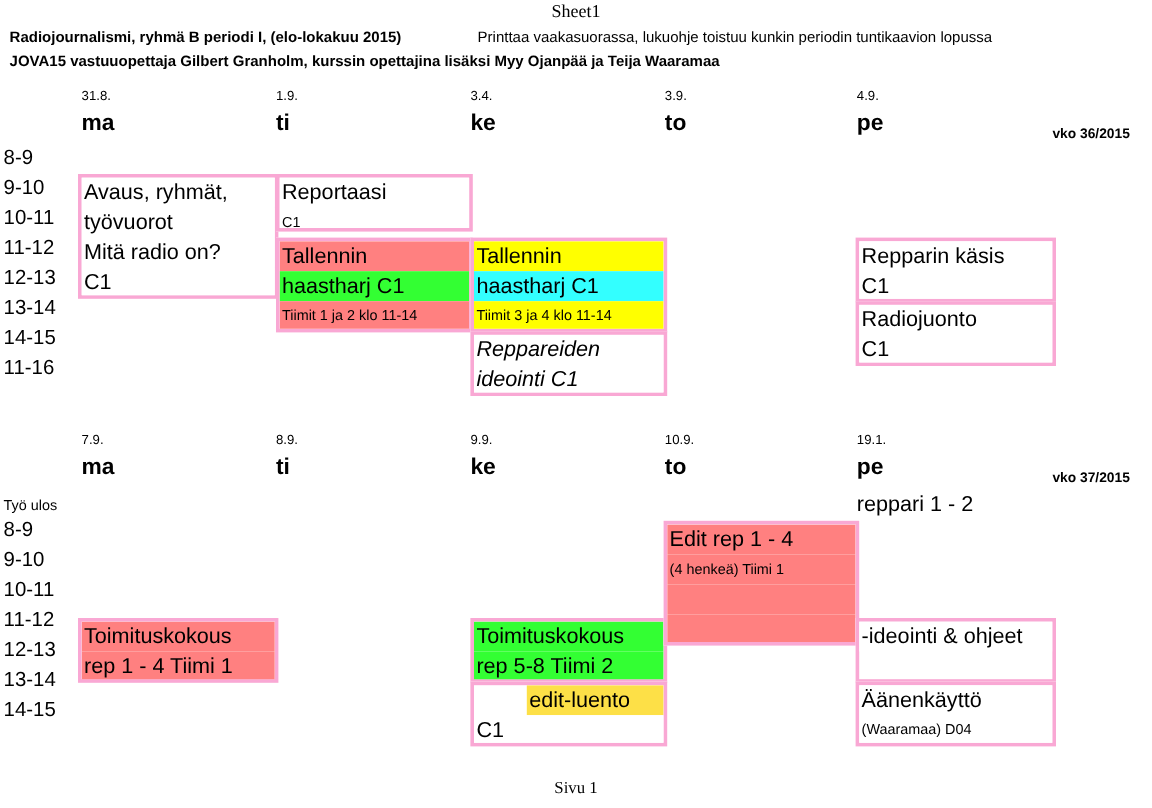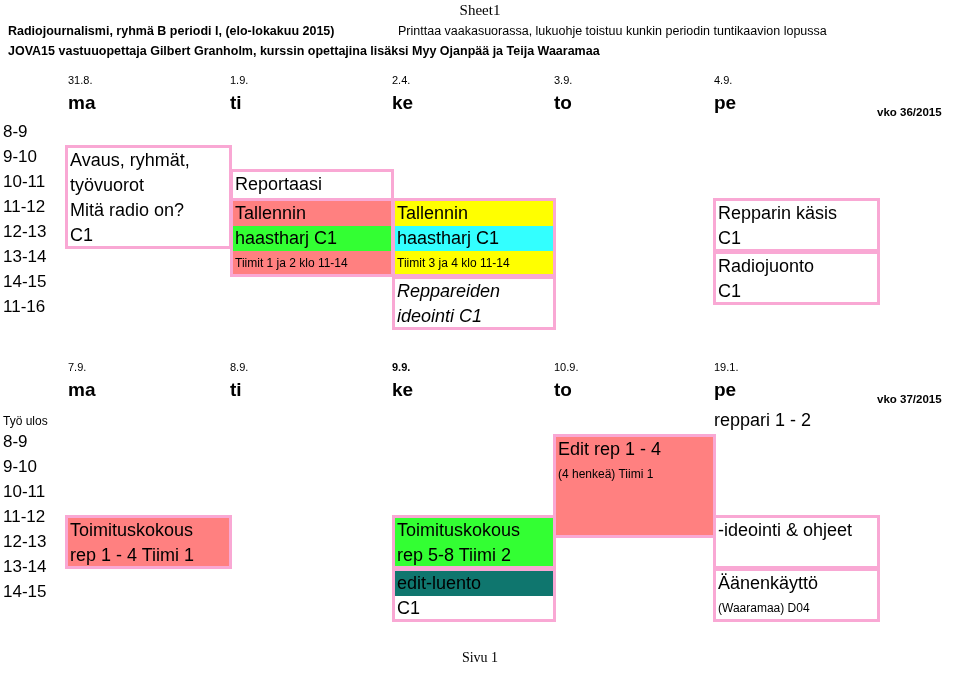--- a/index.html
+++ b/index.html
@@ -104,21 +104,21 @@
 <div class="hdr-line hdr-a">Radiojournalismi, ryhmä B periodi I, (elo-lokakuu 2015)</div>
 <div class="hdr-line hdr-b">Printtaa vaakasuorassa, lukuohje toistuu kunkin periodin tuntikaavion lopussa</div>
 <div class="hdr-line hdr-c">JOVA15 vastuuopettaja Gilbert Granholm, kurssin opettajina lisäksi Myy Ojanpää ja Teija Waaramaa</div>
 
 <div>
 
   <div class="abs date-small" style="left:68px;  top:74px;">31.8.</div>
   <div class="abs day-big" style="left:68px;  top:92px;">ma</div>
   <div class="abs date-small" style="left:230px; top:74px;">1.9.</div>
   <div class="abs day-big" style="left:230px; top:92px;">ti</div>
-  <div class="abs date-small" style="left:392px; top:74px;">2.4.</div>
+  <div class="abs date-small" style="left:392px; top:74px;">3.4.</div>
   <div class="abs day-big" style="left:392px; top:92px;">ke</div>
   <div class="abs date-small" style="left:554px; top:74px;">3.9.</div>
   <div class="abs day-big" style="left:554px; top:92px;">to</div>
   <div class="abs date-small" style="left:714px; top:74px;">4.9.</div>
   <div class="abs day-big" style="left:714px; top:92px;">pe</div>
 
   <div class="abs wk" style="left:877px; top:106px;">vko 36/2015</div>
 
   <div class="abs timelbl" style="left:3px; top:122px;">8-9</div>
   <div class="abs timelbl" style="left:3px; top:147px;">9-10</div>
@@ -128,21 +128,21 @@
   <div class="abs timelbl" style="left:3px; top:247px;">13-14</div>
   <div class="abs timelbl" style="left:3px; top:272px;">14-15</div>
   <div class="abs timelbl" style="left:3px; top:297px;">11-16</div>
 
   <div class="cell" style="left:65px;  top:145px; width:167px; height:104px;">
       <span class="ln" style="background: rgb(255, 255, 255);">Avaus, ryhmät,</span>
       <span class="ln" style="background: rgb(255, 255, 255);">työvuorot</span>
       <span class="ln" style="background: rgb(255, 255, 255);">Mitä radio on?</span>
       <span class="ln" style="background: rgb(255, 255, 255);">C1</span>
     </div>
-  <div class="cell" style="left:230px; top:145px; width:164px; height:48px;margin-top:24px;">
+  <div class="cell" style="left:230px; top:145px; width:164px; height:48px;">
       <span class="ln" style="background: rgb(255, 255, 255);">Reportaasi</span>
       <span class="ln small" style="background: rgb(255, 255, 255);">C1</span>
     </div>
   <div class="cell" style="left:230px; top:198px; width:164px; height:79px;">
       <span class="ln" style="background: rgb(255, 128, 128);">Tallennin</span>
       <span class="ln" style="background: rgb(51, 255, 51);">haastharj C1</span>
       <span class="ln small" style="background: rgb(255, 128, 128);">Tiimit 1 ja 2 klo 11-14</span>
     </div>
   <div class="cell" style="left:392px; top:198px; width:164px; height:79px;">
       <span class="ln" style="background: rgb(255, 255, 0);">Tallennin</span>
@@ -162,21 +162,21 @@
       <span class="ln" style="background: rgb(255, 255, 255);">C1</span>
     </div>
 </div>
 
 <div>
 
   <div class="abs date-small" style="left:68px;  top:361px;">7.9.</div>
   <div class="abs day-big" style="left:68px;  top:379px;">ma</div>
   <div class="abs date-small" style="left:230px; top:361px;">8.9.</div>
   <div class="abs day-big" style="left:230px; top:379px;">ti</div>
-  <div class="abs date-small" style="left:392px; top:361px;font-weight:bold;">9.9.</div>
+  <div class="abs date-small" style="left:392px; top:361px;">9.9.</div>
   <div class="abs day-big" style="left:392px; top:379px;">ke</div>
   <div class="abs date-small" style="left:554px; top:361px;">10.9.</div>
   <div class="abs day-big" style="left:554px; top:379px;">to</div>
   <div class="abs date-small" style="left:714px; top:361px;">19.1.</div>
   <div class="abs day-big" style="left:714px; top:379px;">pe</div>
 
   <div class="abs wk" style="left:877px; top:393px;">vko 37/2015</div>
 
   <div class="abs reppari" style="left:714px; top:410px;">reppari 1 - 2</div>
   <div class="abs tyoulos" style="left:3px; top:414px;">Työ ulos</div>
@@ -191,21 +191,21 @@
 
   <div class="cell" style="left:65px;  top:515px; width:167px; height:54px;">
       <span class="ln" style="background: rgb(255, 128, 128);">Toimituskokous</span>
       <span class="ln" style="background: rgb(255, 128, 128);">rep 1 - 4 Tiimi 1</span>
     </div>
   <div class="cell" style="left:392px; top:515px; width:164px; height:54px;">
       <span class="ln" style="background: rgb(51, 255, 51);">Toimituskokous</span>
       <span class="ln" style="background: rgb(51, 255, 51);">rep 5-8 Tiimi 2</span>
     </div>
   <div class="cell" style="left:392px; top:568px; width:164px; height:54px;">
-      <span class="ln" style="background: #0f766e;">edit-luento</span>
+      <span class="ln" style="background: #fde047; margin-left: 44px;">edit-luento</span>
       <span class="ln" style="background: rgb(255, 255, 255);">C1</span>
     </div>
   <div class="cell" style="left:553px; top:434px; width:163px; height:104px;">
       <span class="ln" style="background: rgb(255, 128, 128);">Edit rep 1 - 4</span>
       <span class="ln small" style="background: rgb(255, 128, 128);">(4 henkeä) Tiimi 1</span>
       <span class="ln" style="background: rgb(255, 128, 128);"></span>
       <span class="ln" style="background: rgb(255, 128, 128);"></span>
     </div>
   <div class="cell" style="left:713px; top:515px; width:167px; height:54px;">
       <span class="ln" style="background: rgb(255, 255, 255);">-ideointi &amp; ohjeet</span>

